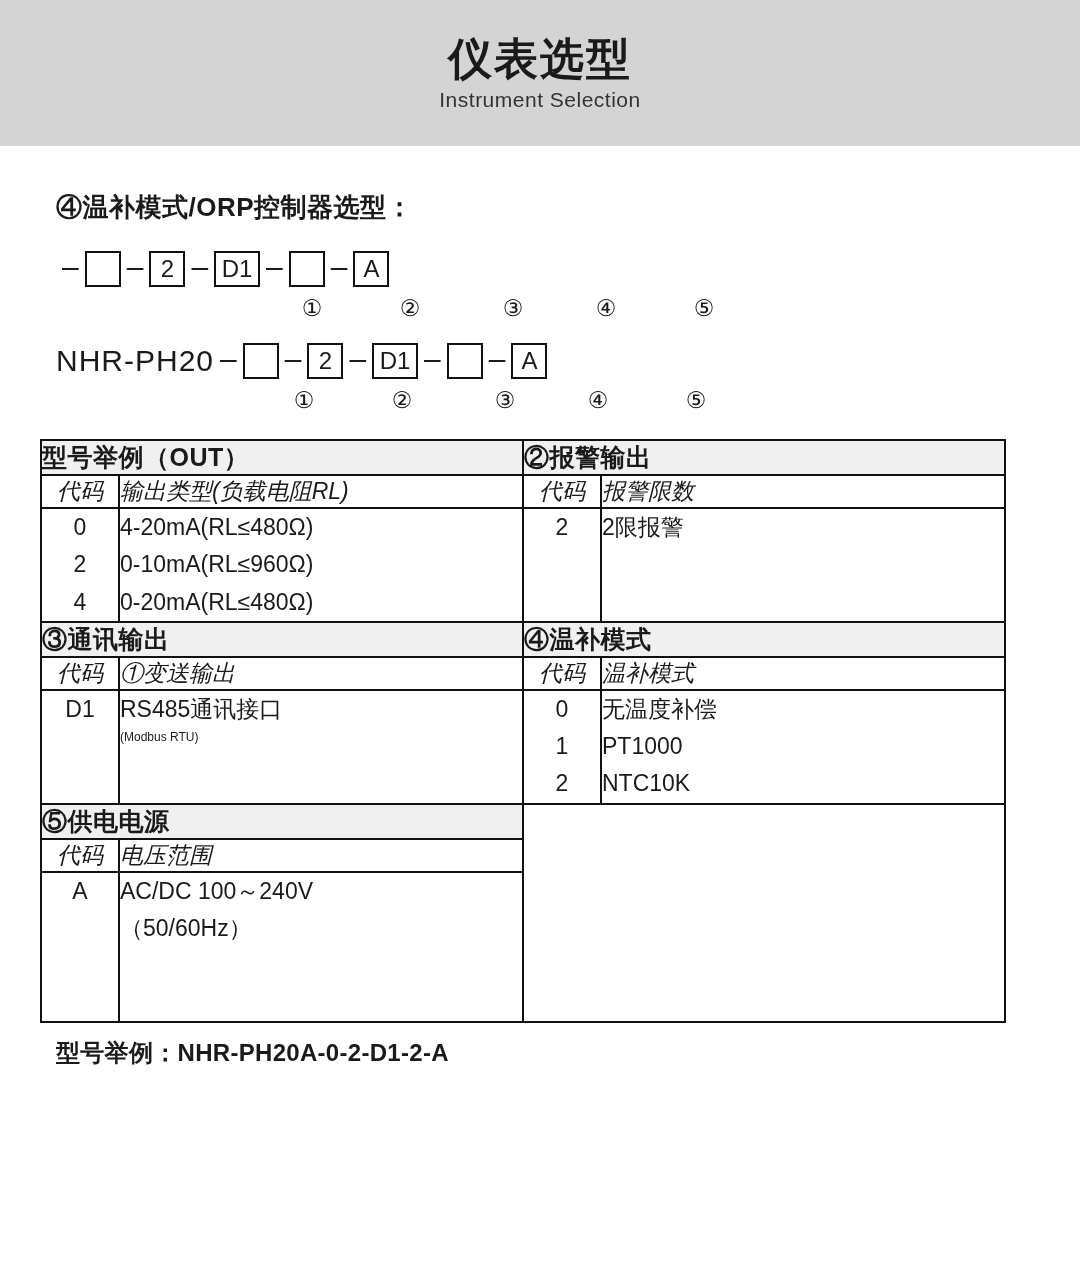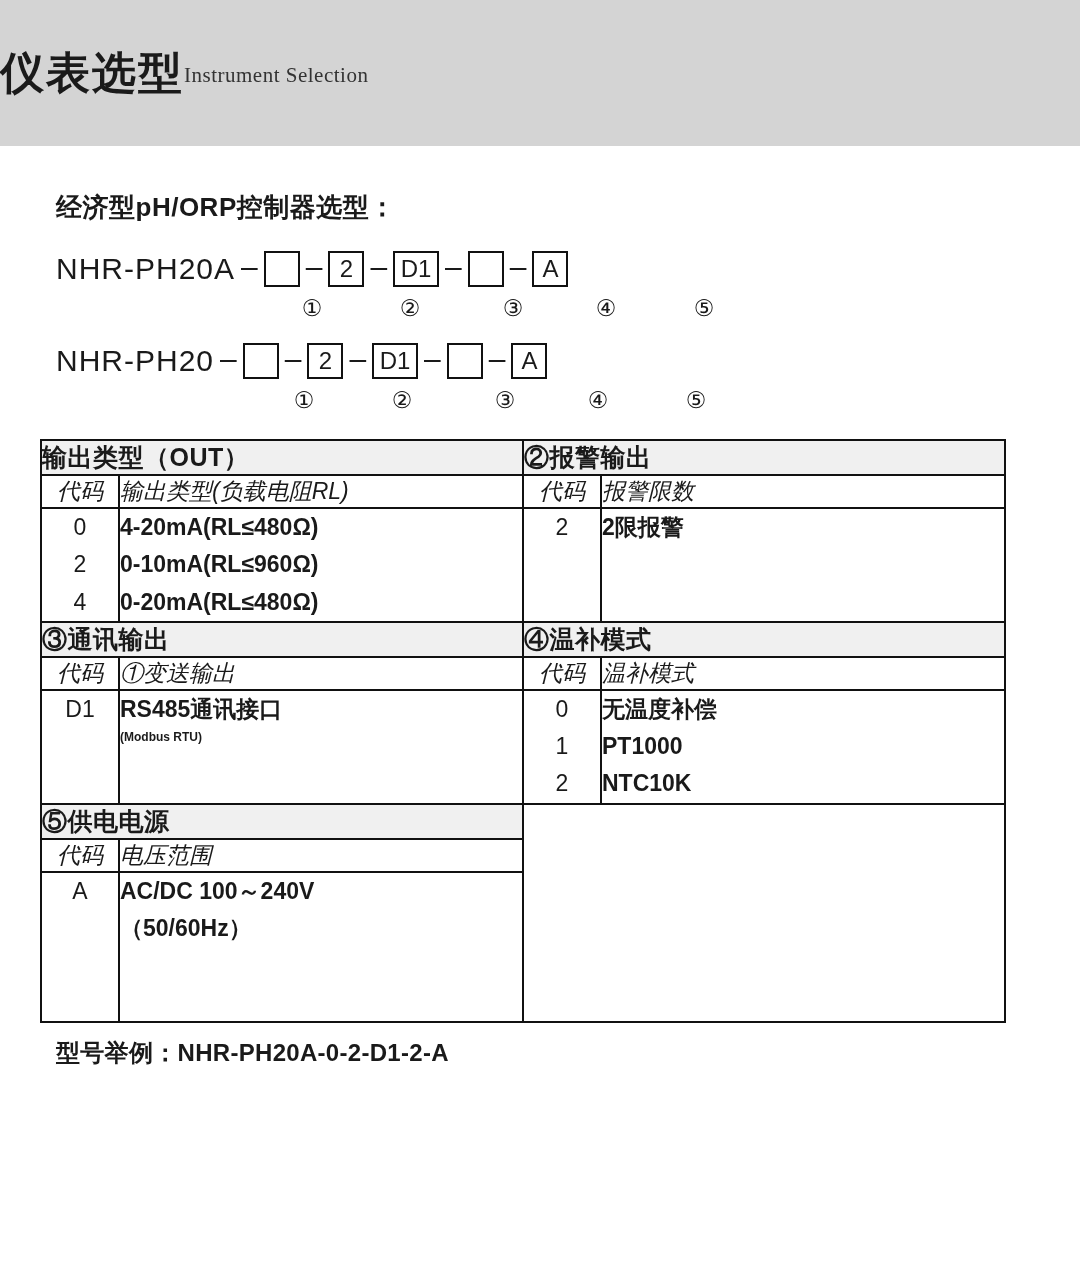--- a/index.html
+++ b/index.html
@@ -14,37 +14,37 @@
     color: #1a1a1a;
     overflow: hidden;
   }
 
   
   .banner {
     width: 1080px;
     height: 146px;
     background: #d4d4d4;
     display: flex;
-    flex-direction: row;
+    flex-direction: column;
     align-items: center;
+    justify-content: center;
     box-sizing: border-box;
   }
   .banner-title {
     font-size: 44px;
     font-weight: bold;
     letter-spacing: 2px;
     color: #1a1a1a;
     line-height: 1.15;
   }
   .banner-sub {
     font-size: 21px;
     color: #333333;
     margin-top: 4px;
     letter-spacing: 0.5px;
-    font-family: Liberation Serif, serif;
   }
 
   
   .section-title {
     margin: 44px 0 0 56px;
     font-size: 26px;
     font-weight: bold;
     letter-spacing: 0.5px;
   }
 
@@ -120,21 +120,20 @@
   .cell-code {
     font-size: 23px;
     text-align: center;
     padding: 6px 4px;
     line-height: 1.62;
   }
   .cell-desc {
     font-size: 23px;
     padding: 6px 10px;
     line-height: 1.62;
-    font-weight: bold;
   }
   .cell-desc .sm {
     font-size: 12px;
   }
   .col-code { width: 78px; }
   .col-desc { width: 404px; }
   .empty-cell { border: 2px solid #111; }
   .row-line { line-height: 1.62; }
 
   
@@ -146,26 +145,25 @@
   }
 </style>
 </head>
 <body>
 
 <div class="banner">
   <div class="banner-title">仪表选型</div>
   <div class="banner-sub">Instrument Selection</div>
 </div>
 
-<div class="section-title">经济型pH/ORP控制器选型：</div>
+<div class="section-title">④温补模式/ORP控制器选型：</div>
 
 <div class="code-block">
 
   <div class="code-row">
-    <span class="model-name">NHR-PH20A</span>
     <span class="dash">–</span>
     <span class="code-box"></span>
     <span class="dash">–</span>
     <span class="code-box">2</span>
     <span class="dash">–</span>
     <span class="code-box wide">D1</span>
     <span class="dash">–</span>
     <span class="code-box"></span>
     <span class="dash">–</span>
     <span class="code-box">A</span>
@@ -213,21 +211,21 @@
 <table class="opt-table">
   <colgroup>
     <col class="col-code">
       <col class="col-desc">
     <col class="col-code">
       <col class="col-desc">
   </colgroup>
   <tbody>
 
     <tr>
-      <td class="grp-head" colspan="2">输出类型（OUT）</td>
+      <td class="grp-head" colspan="2">型号举例（OUT）</td>
       <td class="grp-head" colspan="2">②报警输出</td>
     </tr>
 
     <tr>
       <td class="sub-head" style="text-align:center">代码</td>
       <td class="sub-head">输出类型(负载电阻RL)</td>
       <td class="sub-head" style="text-align:center">代码</td>
       <td class="sub-head">报警限数</td>
     </tr>
 

